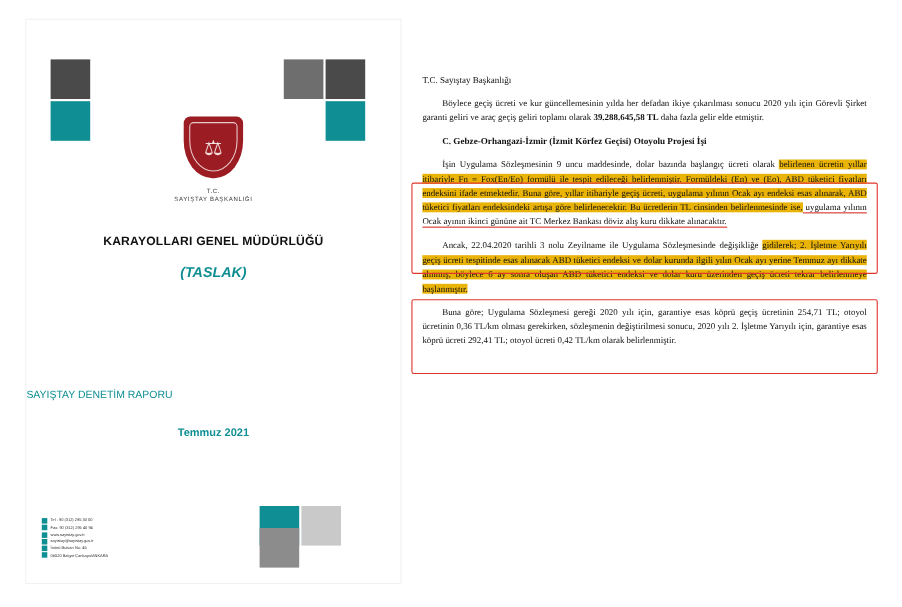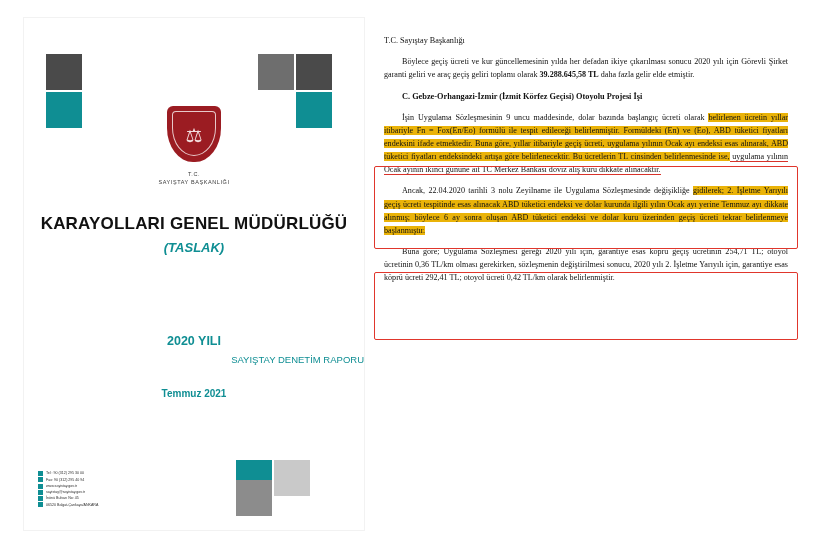--- a/index.html
+++ b/index.html
@@ -83,21 +83,21 @@
     font-family: "Liberation Sans", sans-serif;
   }
 
   .cover-title {
     position: absolute;
     left: 0; right: 0;
     top: 196px;
     text-align: center;
     font-family: "Liberation Sans", sans-serif;
     font-weight: bold;
-    font-size: 17px;
+    font-size: 11px;
     color: #111;
     letter-spacing: .2px;
   }
   .cover-subtitle {
     position: absolute;
     left: 0; right: 0;
     top: 222px;
     text-align: center;
     font-family: "Liberation Sans", sans-serif;
     font-style: italic;
@@ -113,21 +113,21 @@
     text-align: center;
     font-family: "Liberation Sans", sans-serif;
     font-weight: bold;
     font-size: 12.5px;
     color: #0f8e93;
   }
   .cover-reportname {
     position: absolute;
     left: 0; right: 0;
     top: 336px;
-    text-align: right;
+    text-align: left;
     font-family: "Liberation Sans", sans-serif;
     font-size: 9.5px;
     color: #0f8e93;
   }
   .cover-date {
     position: absolute;
     left: 0; right: 0;
     top: 370px;
     text-align: center;
     font-family: "Liberation Sans", sans-serif;
@@ -165,21 +165,21 @@
     left: 372px; top: 24px;
     width: 430px; height: 510px;
     background: #ffffff;
     padding: 10px 14px 0 12px;
     font-size: 8.1px;
     line-height: 1.62;
     color: #111;
     text-align: justify;
   }
   #doc p { margin: 0 0 8px 0; text-indent: 18px; }
-  #doc p.noindent { text-indent: 0; }
+  #doc p.noindent { text-indent: 0; margin-top: 32px; }
   .doc-head {
     font-size: 8.2px;
     margin-bottom: 14px;
     text-indent: 0;
   }
   .b { font-weight: bold; margin-top: 10px; }
   .section-head {
     text-indent: 18px;
     margin: 0 0 6px 0;
     font-weight: bold;
@@ -237,21 +237,20 @@
     </div>
 
     <div class="emblem-caption">
       <div>T.C.</div>
       <div>SAYIŞTAY BAŞKANLIĞI</div>
     </div>
 
     <div class="cover-title">KARAYOLLARI GENEL MÜDÜRLÜĞÜ</div>
     <div class="cover-subtitle">(TASLAK)</div>
 
-    <div class="cover-year">2020 YILI</div>
     <div class="cover-reportname">SAYIŞTAY DENETİM RAPORU</div>
     <div class="cover-date">Temmuz 2021</div>
 
     <div class="contact">
       <div class="row">
           <span class="bullet"></span>
           <span>Tel : 90 (312) 295 30 00</span>
         </div>
       <div class="row">
           <span class="bullet"></span>

